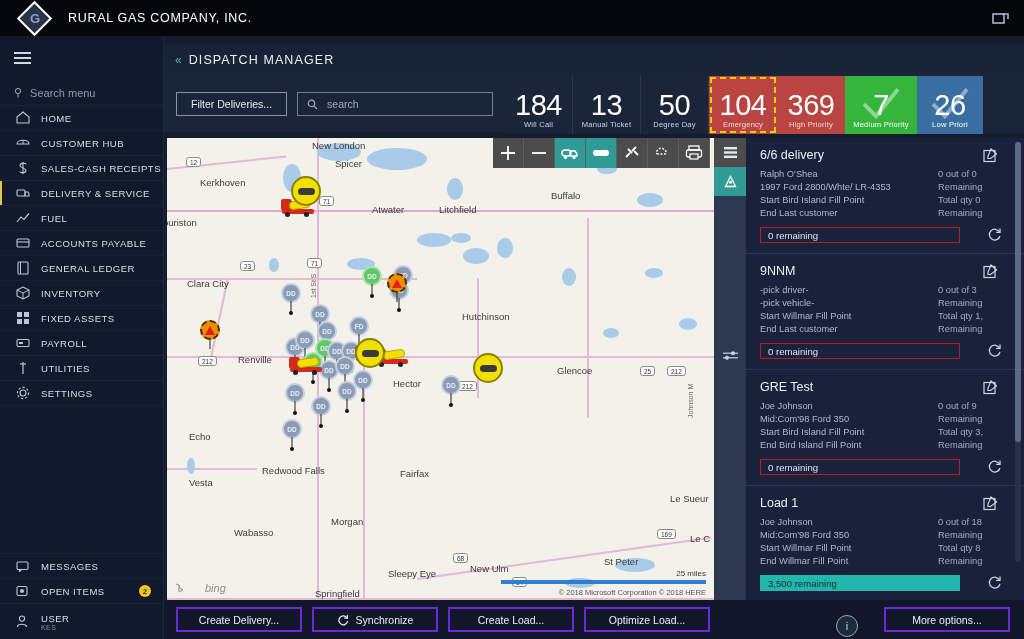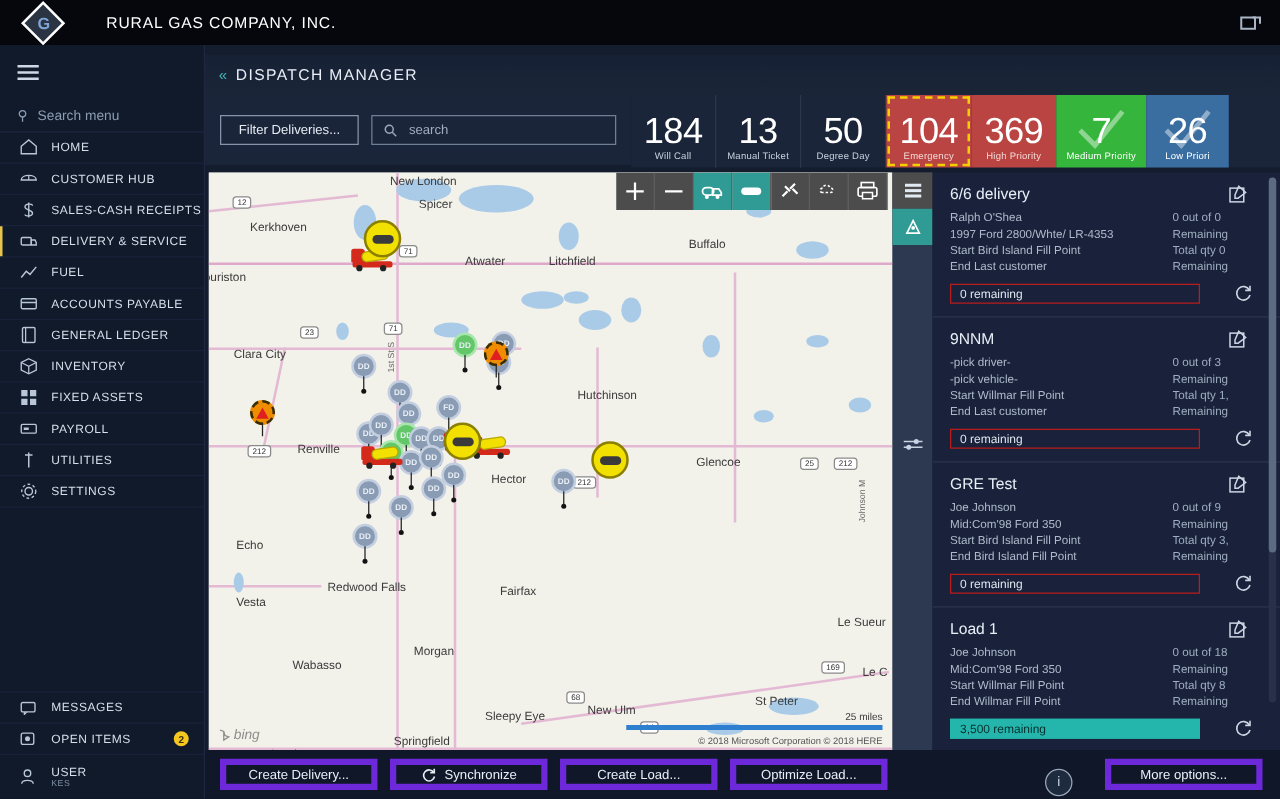--- a/index.html
+++ b/index.html
@@ -18,21 +18,21 @@
   }
   .logo-wrap { width: 68px; height: 36px; display: flex; align-items: center; justify-content: center; }
   .logo-diamond {
     width: 25px; height: 25px; background: #2b3442; border: 2px solid #ffffff;
     transform: rotate(45deg); display: flex; align-items: center; justify-content: center;
   }
   .logo-glyph {
     transform: rotate(-45deg); color: #7ea6d8; font-size: 13px; font-weight: bold;
     font-family: "Liberation Sans", sans-serif; letter-spacing: -1px;
   }
-  .company-name { color: #ffffff; font-size: 12.5px; letter-spacing: 0.7px; margin-left: 17px; }
+  .company-name { color: #ffffff; font-size: 12.5px; letter-spacing: 0.7px; }
   .popout-btn {
     position: absolute; right: 14px; top: 10px; width: 18px; height: 15px;
     cursor: pointer;
   }
 
   
   .sidebar {
     position: absolute; top: 36px; left: 0; width: 164px; height: 603px;
     background: #101a2b; border-right: 1px solid #1d2840;
   }
@@ -205,21 +205,21 @@
     position: absolute; right: 8px; bottom: 16px; width: 205px; z-index: 20; text-align: right;
   }
   .map-scale .lbl { color: #3a3a3a; font-size: 8px; }
   .map-scale .bar { height: 4px; background: #2f7fd0; margin-top: 2px; width: 205px; }
   .map-credit {
     position: absolute; right: 8px; bottom: 3px; color: #555; font-size: 7.5px; z-index: 20;
   }
   .bing-logo {
     position: absolute; left: 7px; bottom: 6px; z-index: 20;
     color: #6b6b6b; font-size: 11px; font-style: italic; opacity: .75;
-    display: flex; align-items: center; gap: 2px;
+    display: flex; align-items: center; gap: 20px;
   }
   .info-btn {
     position: absolute; right: 166px; bottom: 2px; width: 22px; height: 22px;
     border: 1px solid #9aa7b8; border-radius: 50%; color: #c9d4e2;
     display: flex; align-items: center; justify-content: center; font-size: 11px;
     z-index: 25; cursor: pointer; background: #1e2a3e;
   }
 
   
   .rail {
@@ -270,21 +270,21 @@
     position: absolute; top: 0; left: 0; width: 6px; height: 300px;
     background: #5d6a84; border-radius: 3px;
   }
 
   
   .bottombar {
     position: absolute; bottom: 0; left: 164px; width: 860px; height: 39px;
     background: #0f1729; display: flex; align-items: center; gap: 10px; padding-left: 12px;
   }
   .bbtn {
-    border: 5px solid #6d28d9; background: transparent; color: #e9eff7;
+    border: 2px solid #6d28d9; background: transparent; color: #e9eff7;
     height: 25px; min-width: 126px; font-size: 10.5px; cursor: pointer;
     font-family: "Liberation Sans", sans-serif;
     display: flex; align-items: center; justify-content: center; gap: 7px;
   }
   .bbtn.right { position: absolute; right: 14px; }
   svg { display: block; }
 </style>
 </head>
 <body>
 

